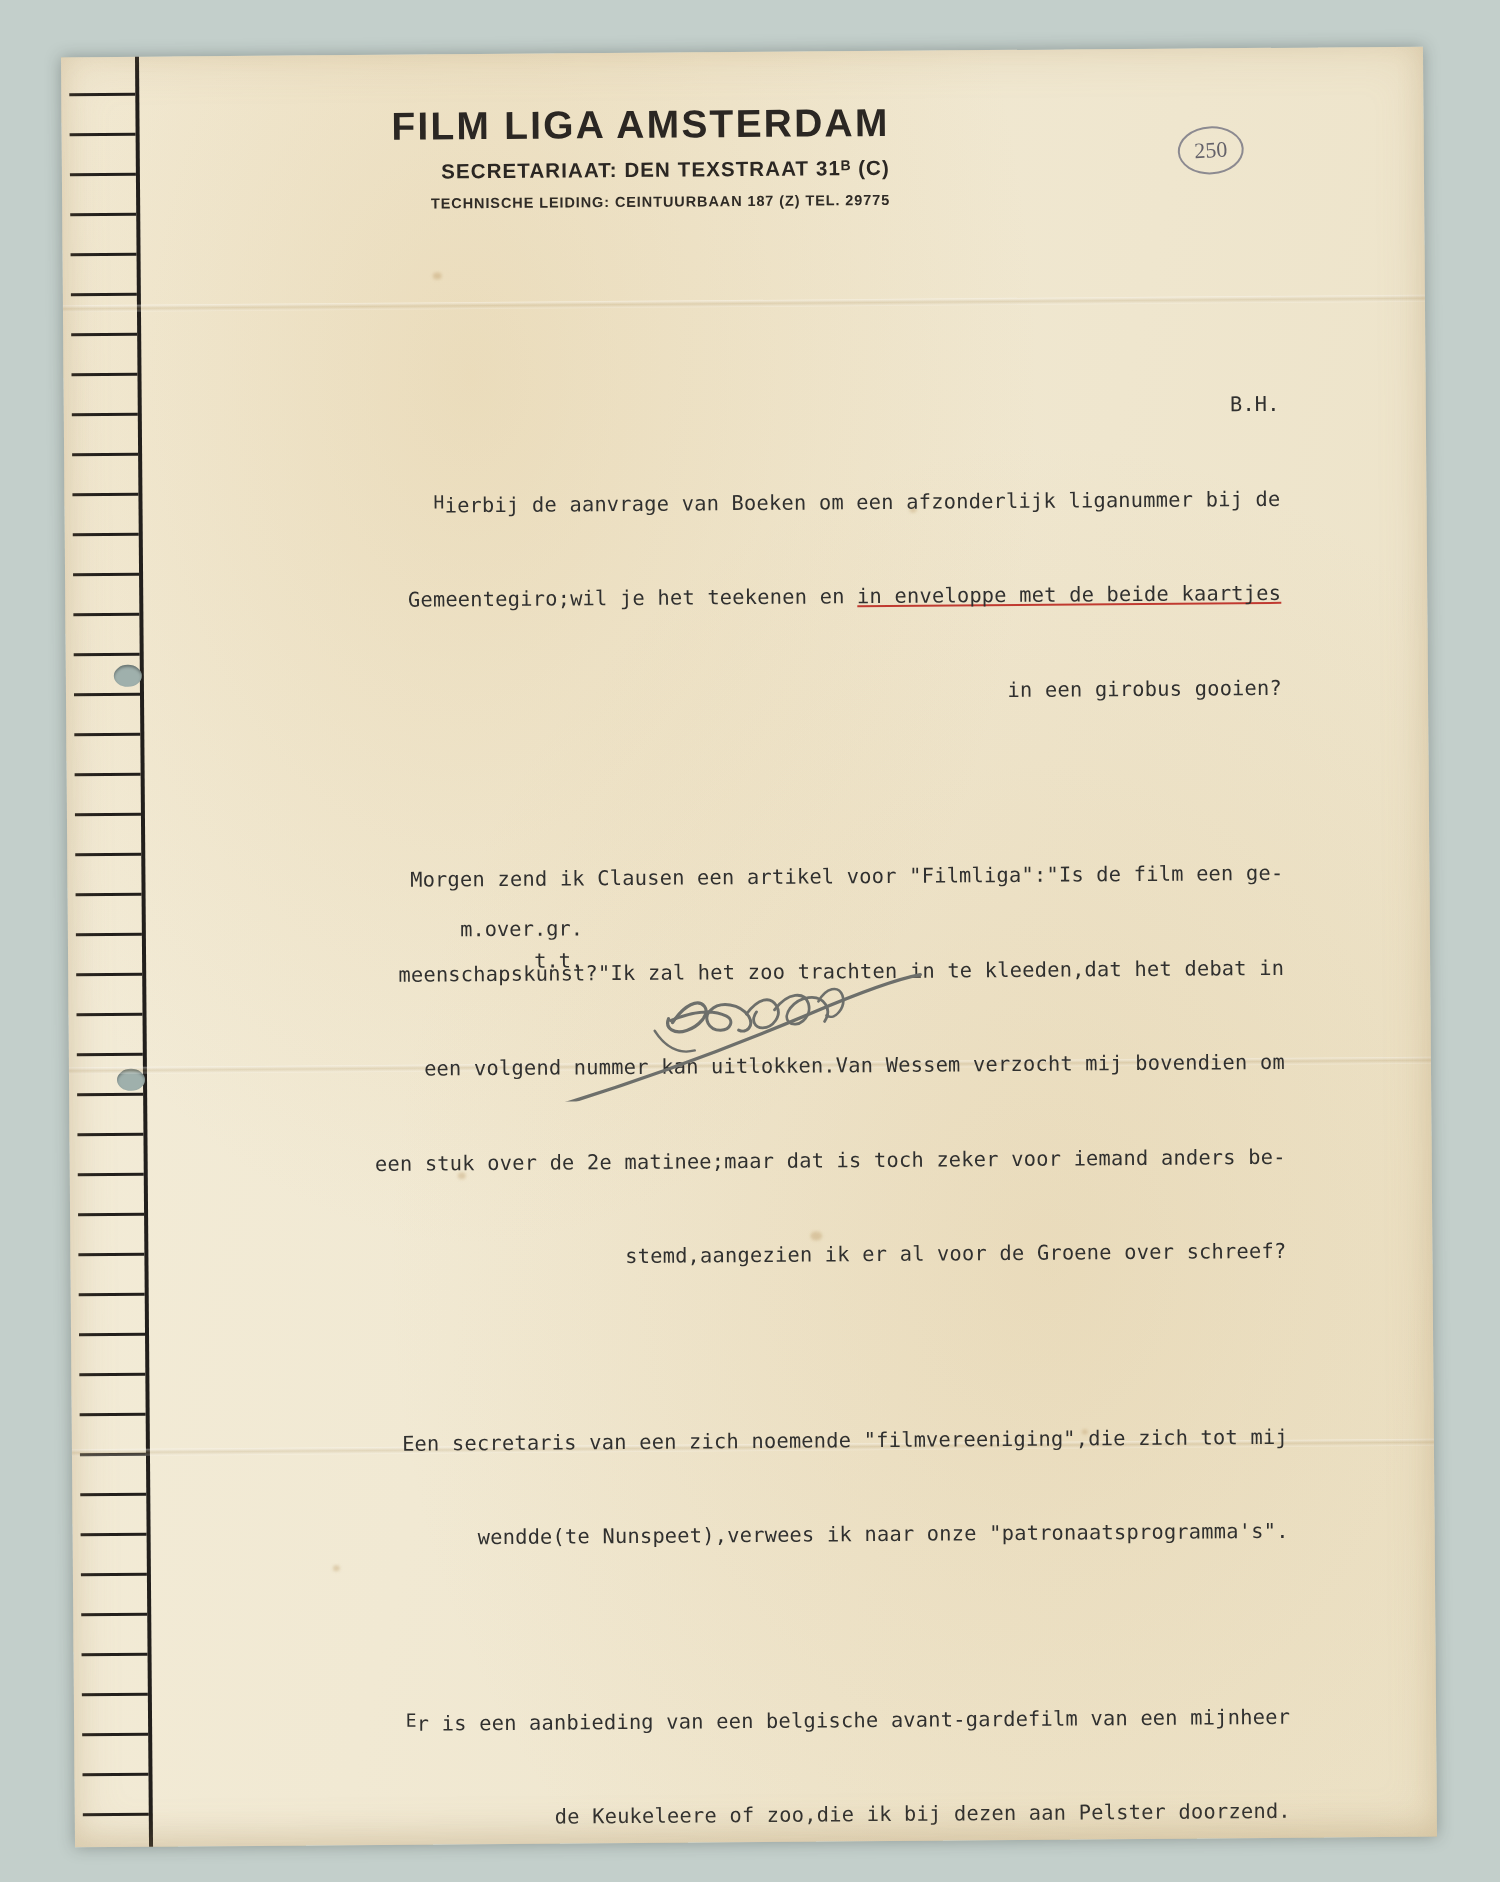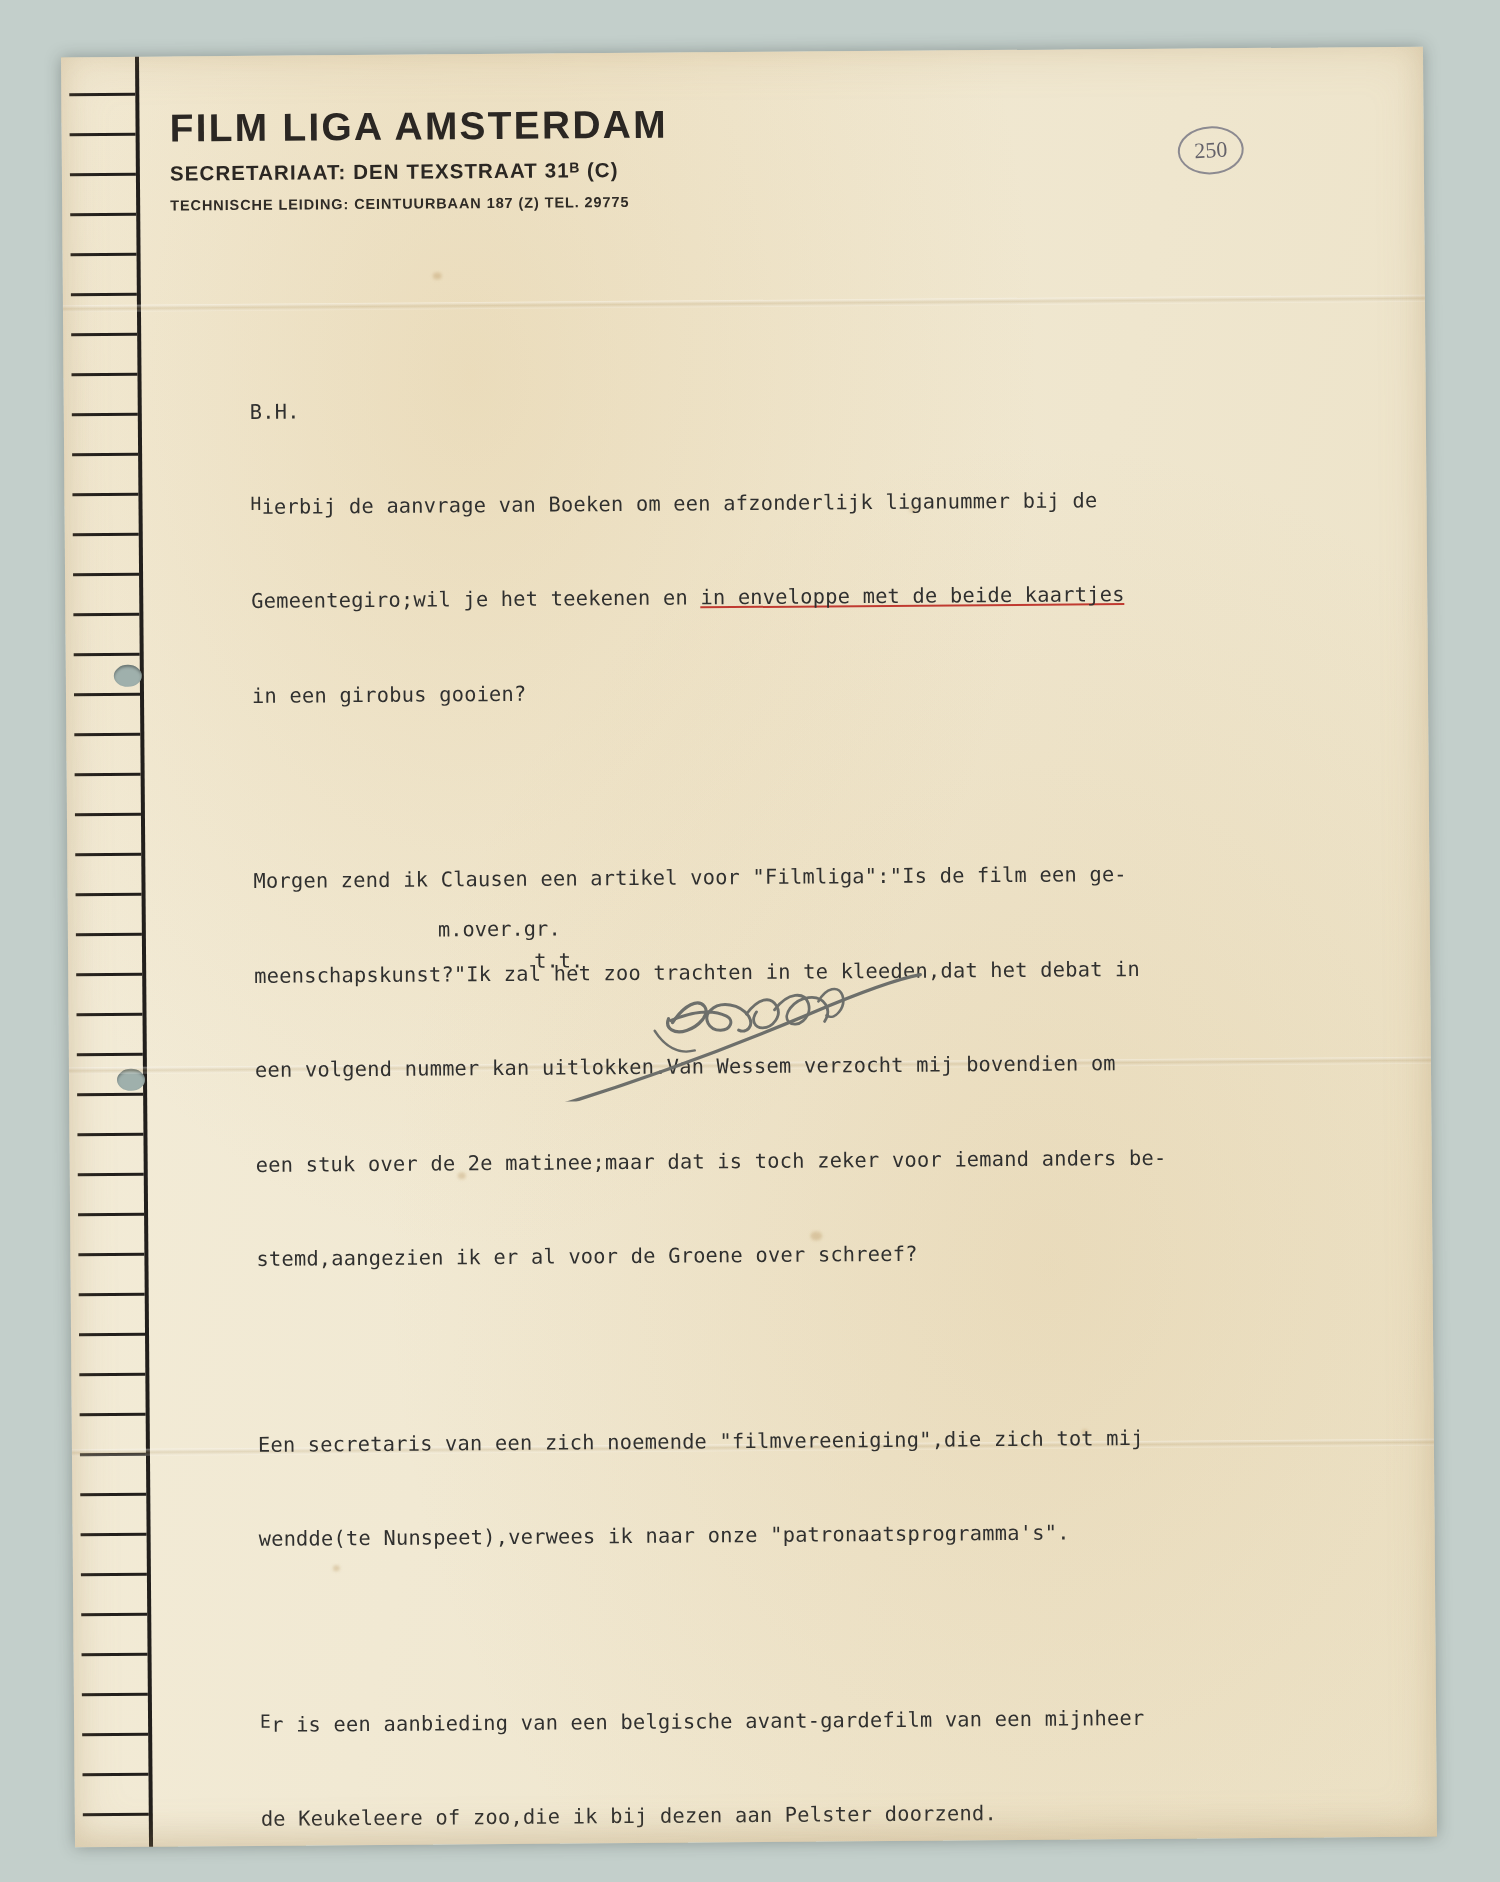--- a/index.html
+++ b/index.html
@@ -12,20 +12,21 @@
     background: #c3cfcb;
     font-family: "Liberation Sans", sans-serif;
     overflow: hidden;
   }
 
   #scan {
     position: absolute;
     left: 0; top: 0;
     width: 1500px;
     height: 1882px;
+    text-align: right;
   }
 
   
   .paper {
     position: absolute;
     left: 68px;
     top: 52px;
     width: 1362px;
     height: 1790px;
     background:

